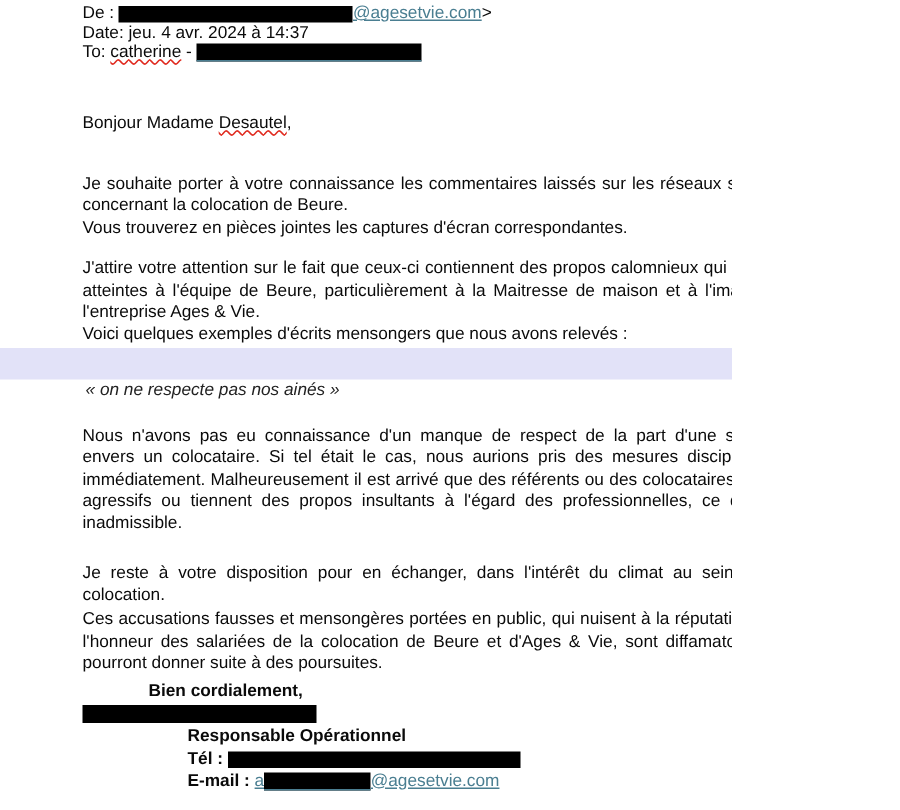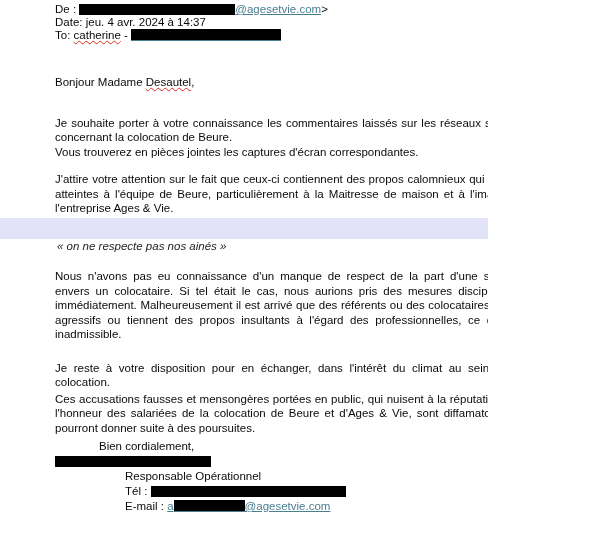--- a/index.html
+++ b/index.html
@@ -46,21 +46,21 @@
     height:21px;
     background:#e2e2f8;
   }
   .quote{
     margin-top:0;
     padding-left:2px;
     font-style:italic;
     color:#222222;
     line-height:14.5px;
   }
-  .bold{font-weight:normal;padding-left:44px;}
+  .bold{font-weight:bold;padding-left:44px;}
   .sig-line{line-height:12px;}
   .mt33{margin-top:33px;}
   .mt24{margin-top:26px;}
   .mt13{margin-top:13px;}
   .mt10{margin-top:16px;}
   .mt2{margin-top:2px;}
   .mt19{margin-top:19px;}
   .mt8{margin-top:4px;}
   .mt3{margin-top:3px;margin-left:26px;}
 </style>
@@ -83,20 +83,21 @@
     </div>
 
     <div class="body-block mt33">
       <span>Bonjour Madame </span><span class="squiggle">Desautel</span><span>,</span>
     </div>
 
     <div class="body-block mt24 just">Je souhaite porter à votre connaissance les commentaires laissés sur les réseaux sociaux concernant la colocation de Beure.</div>
     <div class="body-block">Vous trouverez en pièces jointes les captures d'écran correspondantes.</div>
 
     <div class="body-block mt13 just">J'attire votre attention sur le fait que ceux-ci contiennent des propos calomnieux qui portent atteintes à l'équipe de Beure, particulièrement à la Maitresse de maison et à l'image de l'entreprise Ages &amp; Vie.</div>
+    <div class="body-block">Voici quelques exemples d'écrits mensongers que nous avons relevés :</div>
 
     <div class="select-band"></div>
 
     <div class="body-block quote">« on ne respecte pas nos ainés »</div>
 
     <div class="body-block mt10 just">Nous n'avons pas eu connaissance d'un manque de respect de la part d'une salariée envers un colocataire. Si tel était le cas, nous aurions pris des mesures disciplinaires immédiatement. Malheureusement il est arrivé que des référents ou des colocataires soient agressifs ou tiennent des propos insultants à l'égard des professionnelles, ce qui est inadmissible.</div>
 
     <div class="body-block mt19 just">Je reste à votre disposition pour en échanger, dans l'intérêt du climat au sein de la colocation.</div>
 
     <div class="body-block mt2 just">Ces accusations fausses et mensongères portées en public, qui nuisent à la réputation et à l'honneur des salariées de la colocation de Beure et d'Ages &amp; Vie, sont diffamatoires et pourront donner suite à des poursuites.</div>

